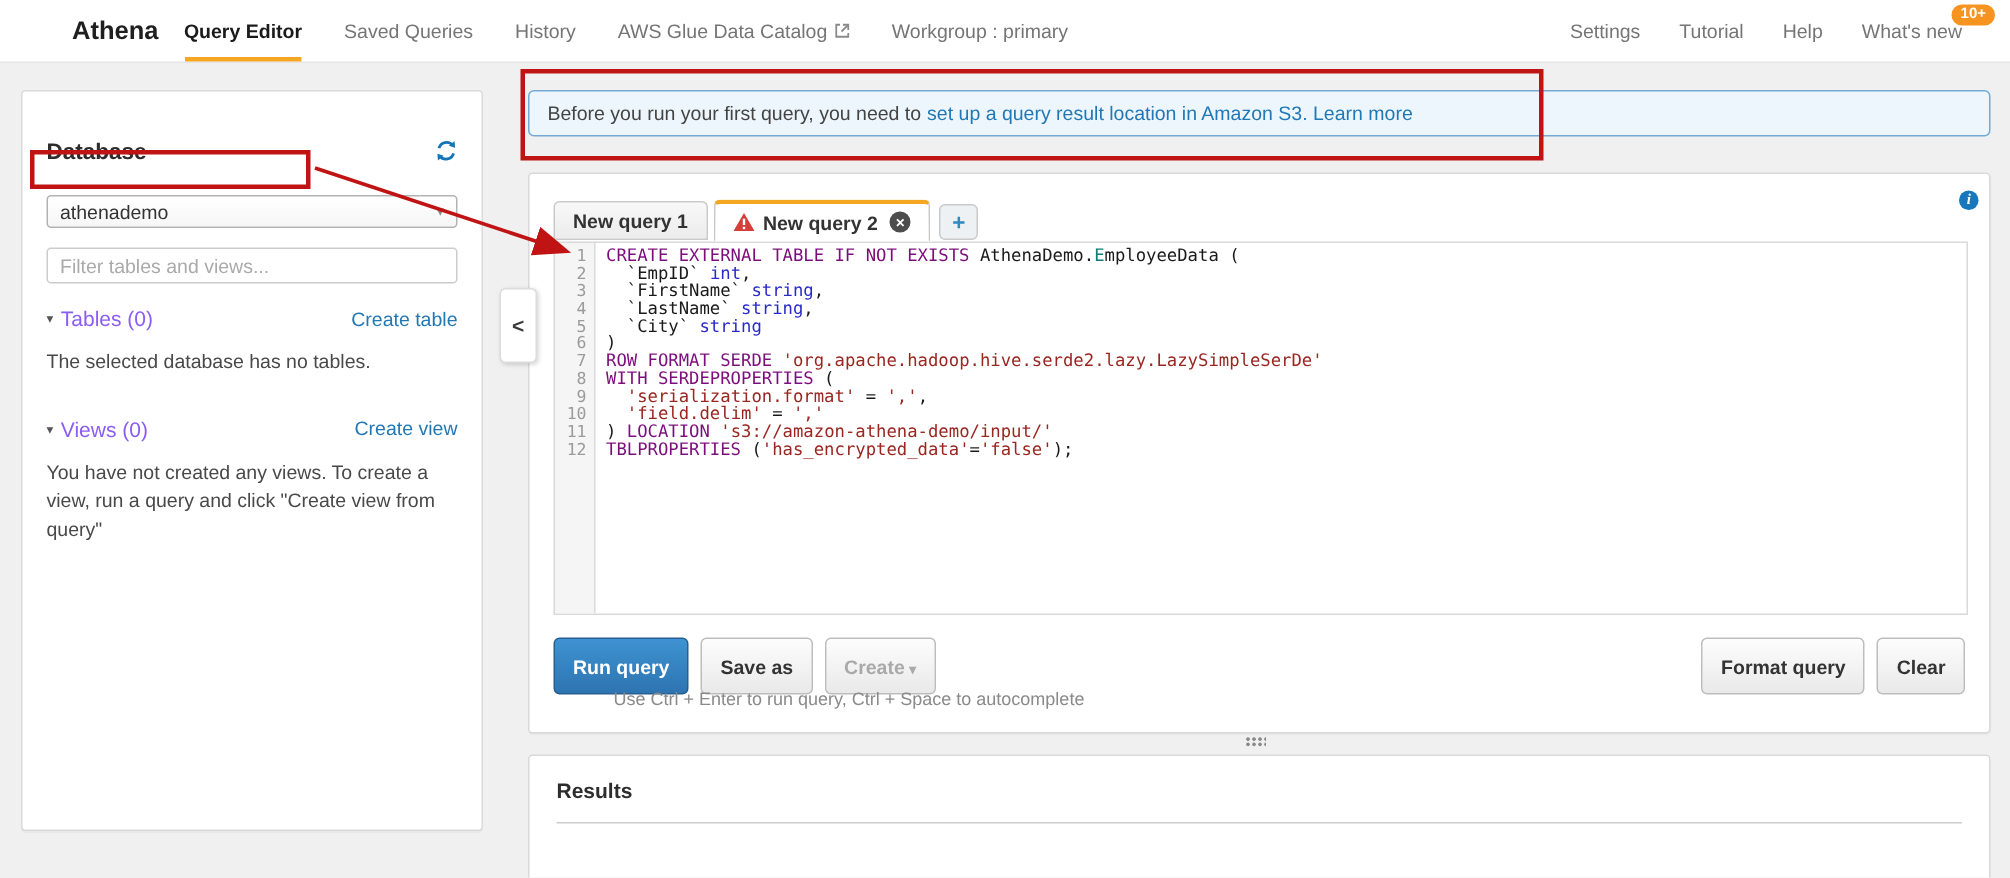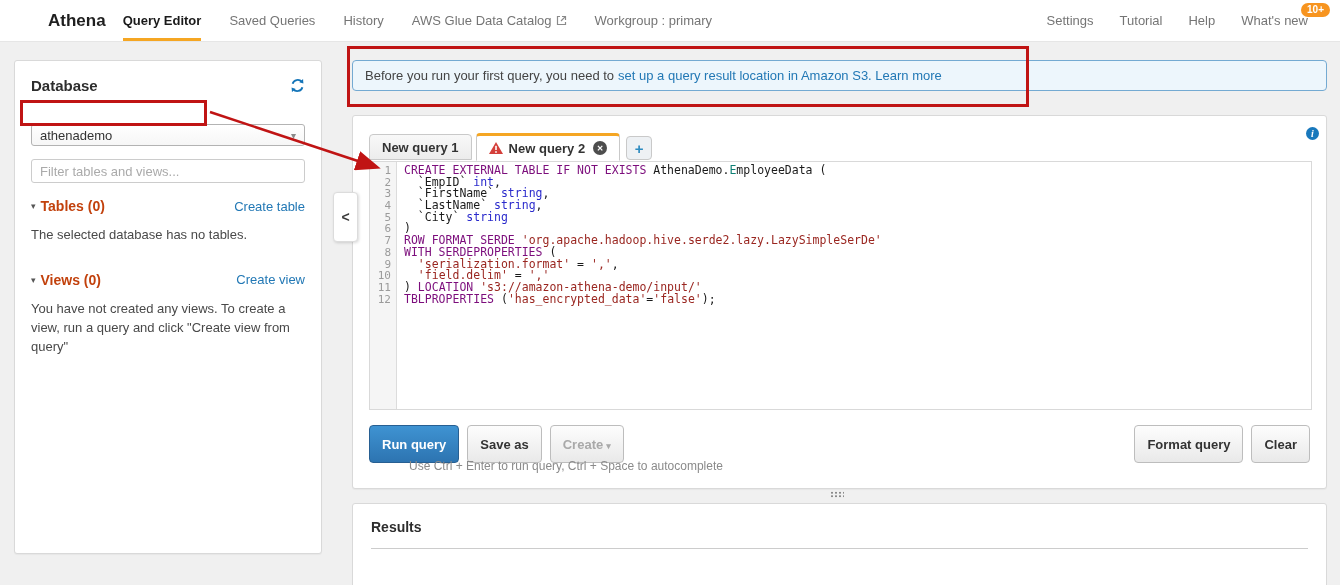--- a/index.html
+++ b/index.html
@@ -26,39 +26,39 @@
     position:absolute; top:3px; right:-22px;
     background: var(--badge-orange,#f7941f); color:#fff;
     font-size:10px; font-weight:bold; line-height:14px; padding:0 6px; border-radius:8px;
   }
   
   .sidebar {
     position:absolute; left:14px; top:60px; width:308px; height:494px;
     background:#fff; border:1px solid #d9d9d9; border-radius:3px;
     padding:16px; box-shadow:0 1px 1px rgba(0,0,0,.04);
   }
-  .db-head { display:flex; align-items:center; justify-content:space-between; }
+  .db-head { display:flex; align-items:flex-start; justify-content:space-between;margin-top:16px; }
   .db-title { font-size:15px; font-weight:bold; color:#2d2d2d; }
   .refresh { cursor:pointer; display:inline-flex; }
   .dbselect {
-    margin-top:30px; height:22px; border:1px solid #b3b3b3; border-radius:3px;
+    margin-top:20px; height:22px; border:1px solid #b3b3b3; border-radius:3px;
     background:linear-gradient(#ffffff,#f6f6f6);
     display:flex; align-items:center; justify-content:space-between;
     padding:0 8px; font-size:13px; color:#333; cursor:pointer;
   }
   .dbselect .caret { font-size:10px; color:#8a8a8a; }
   .filter {
     margin-top:13px; width:100%; height:24px; border:1px solid #ccc; border-radius:3px;
     padding:0 8px; font-size:13px; font-family:"Liberation Sans",sans-serif; color:#333; outline:none;
   }
   .filter::placeholder { color:#aaa; }
   .sec-head { display:flex; align-items:center; margin-top:15px; }
   .sec-head.second { margin-top:27px; }
   .tri { font-size:9px; color:#555; margin-right:5px; cursor:pointer; }
-  .sec-title { font-size:14px; font-weight:bold; color:#c2410c; cursor:pointer; }
+  .sec-title { font-size:14px; font-weight:normal; color:#8b5cf6; cursor:pointer; }
   .sec-link { margin-left:auto; font-size:13px; color:var(--link-blue,#2278b5); cursor:pointer; text-decoration:none; }
   .sec-text { margin-top:12px; font-size:13px; color:#494949; line-height:1.45; }
   
   .collapse {
     position:absolute; left:333px; top:192px; width:25px; height:50px;
     background:#fff; border:1px solid #dcdcdc; border-radius:4px;
     box-shadow:1px 1px 3px rgba(0,0,0,.15);
     display:flex; align-items:center; justify-content:center;
     font-size:14px; font-weight:bold; color:#3a3a3a; cursor:pointer; z-index:3;
   }

